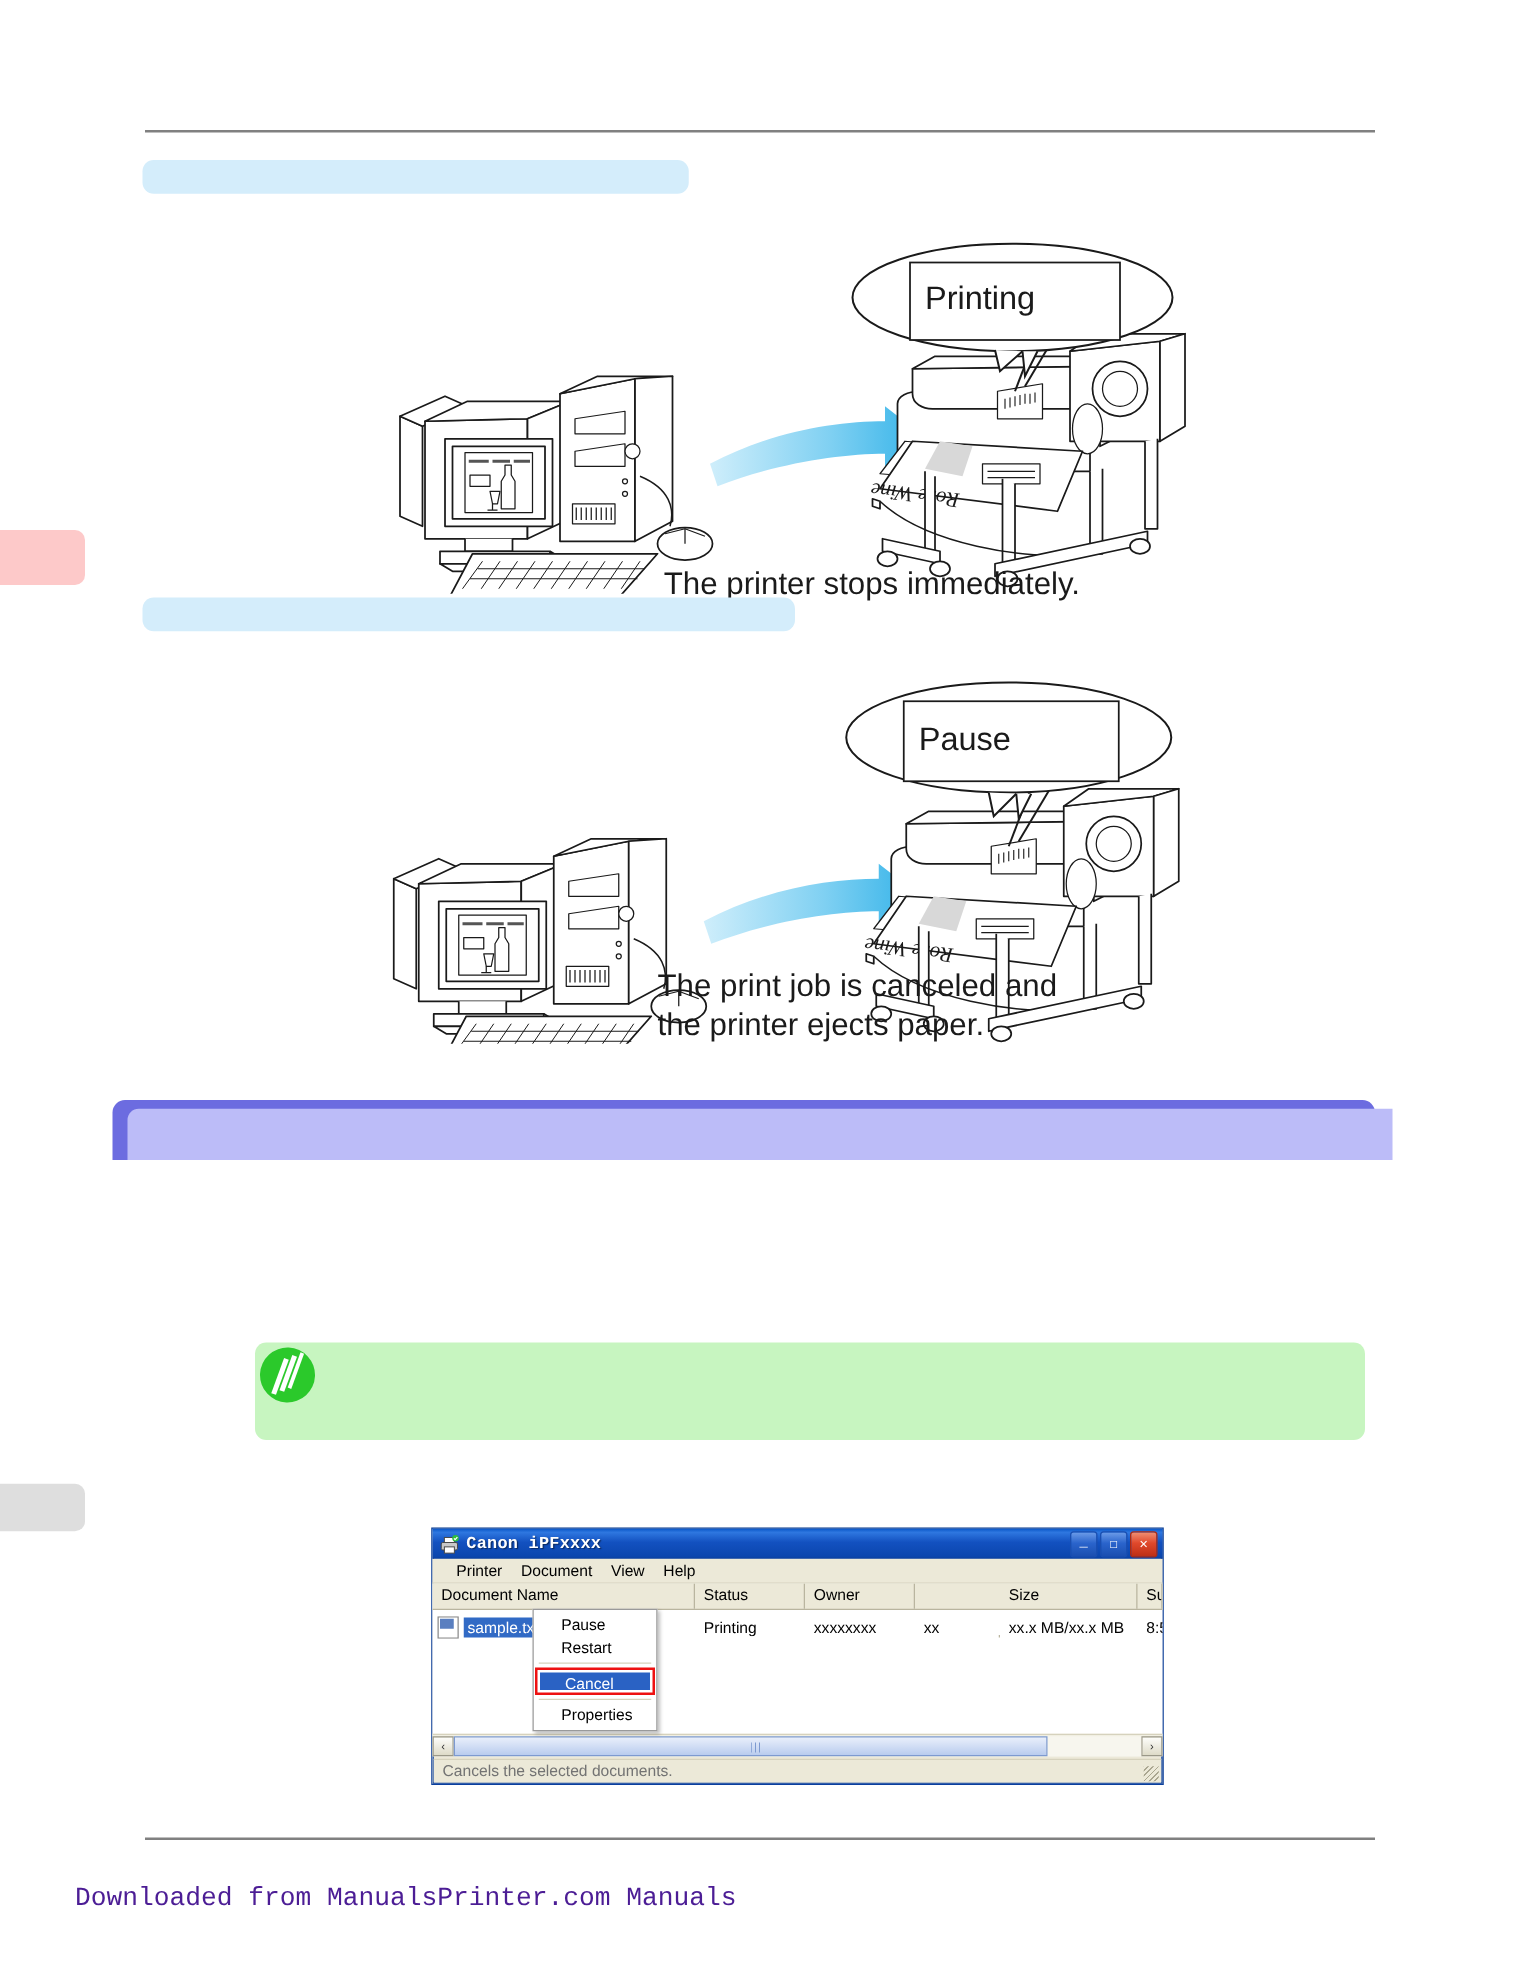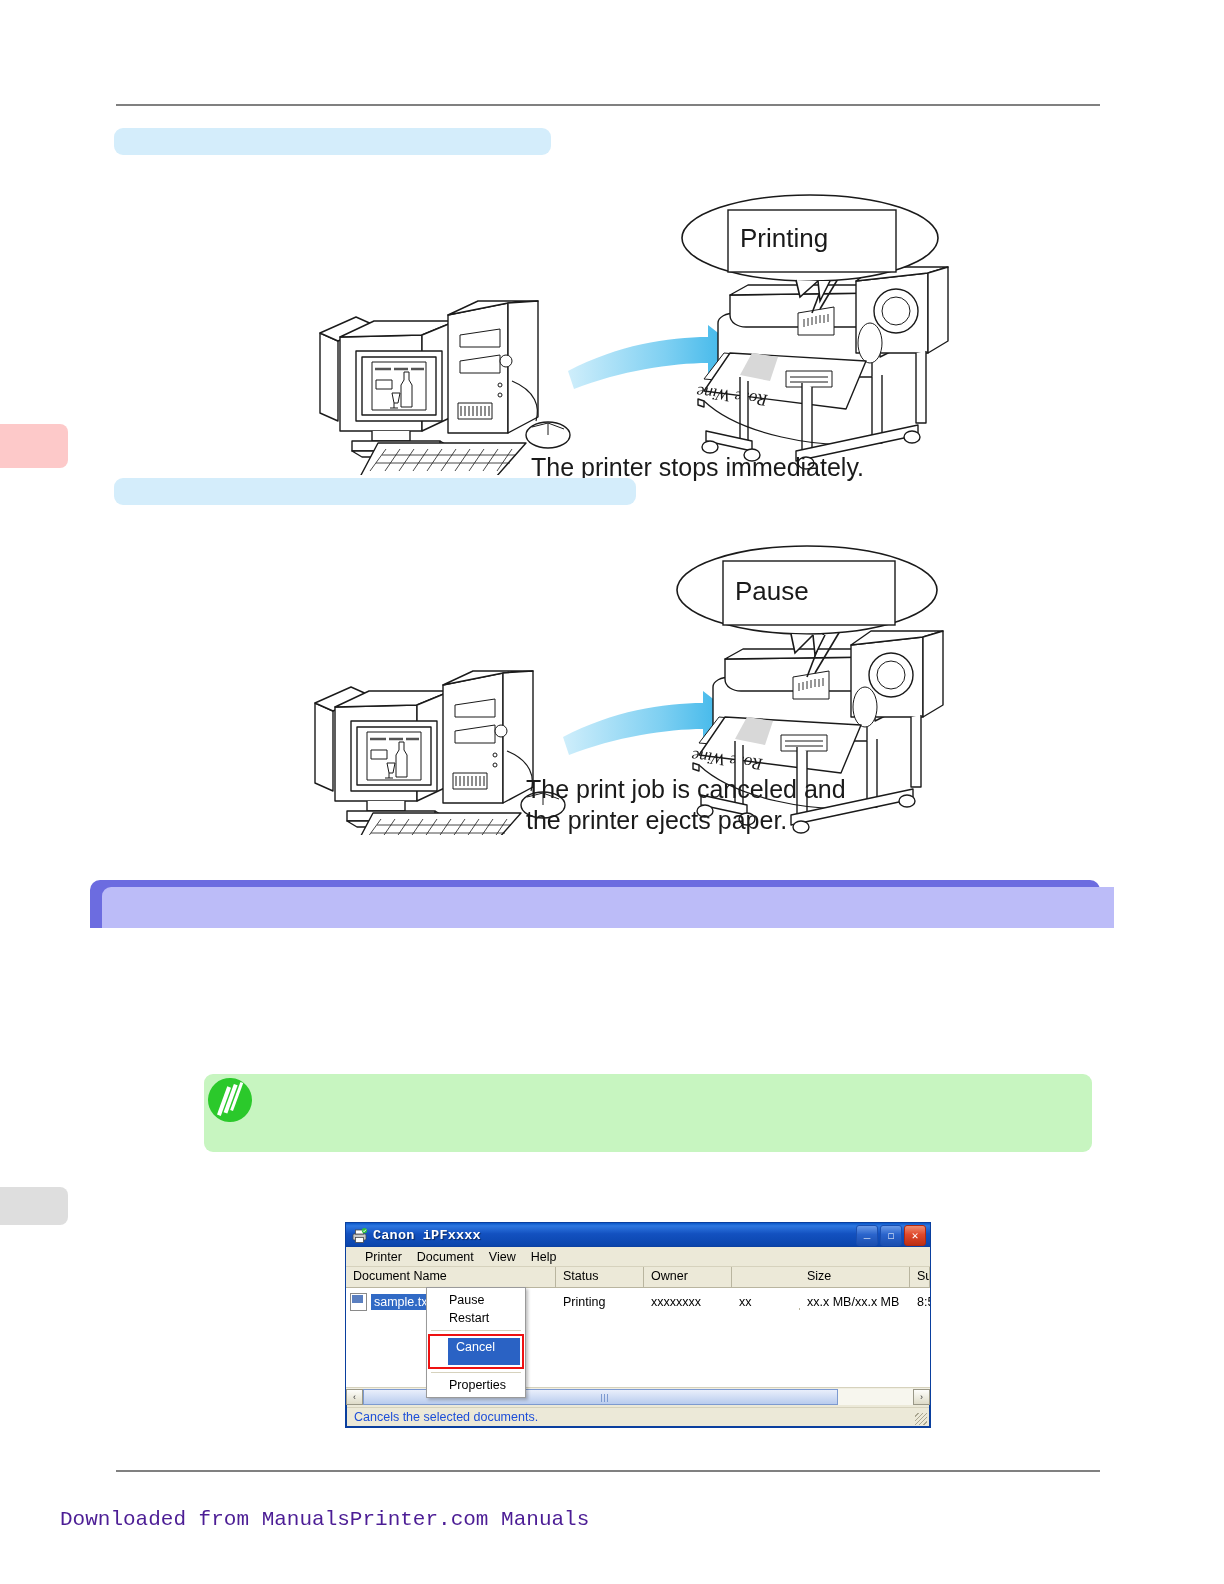--- a/index.html
+++ b/index.html
@@ -133,21 +133,21 @@
     box-shadow:2px 2px 3px rgba(0,0,0,.25);
     font-size:12.5px;color:#000;padding:3px 0;z-index:10;
   }
   .ctx-item{height:18px;line-height:18px;padding-left:22px;white-space:nowrap;}
   .ctx-sep{height:1px;background:#d6d2bd;margin:3px 4px;}
   .ctx-cancel-wrap{
     position:relative;margin:2px 1px;padding:2px;
     border:2px solid #ee1111;
   }
   .ctx-cancel{
-    background:#2a62c4;color:#ffffff;height:27px;line-height:18px;padding-left:8px;margin-left:16px;
+    background:#2a62c4;color:#ffffff;height:14px;line-height:18px;padding-left:20px;
   }
 
   
   .xp-hscroll{
     position:absolute;left:0;bottom:0;width:100%;height:17px;background:#f1efe2;
     border-top:1px solid #d6d2bd;display:flex;align-items:center;
   }
   .hs-arrow{
     width:17px;height:16px;background:linear-gradient(180deg,#fdfdfa,#dedbc8);
     border:1px solid #9a9888;box-sizing:border-box;display:flex;align-items:center;justify-content:center;
@@ -156,21 +156,21 @@
   .hs-track{flex:1;height:16px;background:#f7f6ee;position:relative;}
   .hs-thumb{
     position:absolute;left:0;top:0;height:16px;width:475px;
     background:linear-gradient(180deg,#e9effb,#b9ccee);
     border:1px solid #7d9ad0;box-sizing:border-box;
   }
   .hs-grip{position:absolute;left:50%;top:4px;width:8px;height:8px;
     background:repeating-linear-gradient(90deg,#7d9ad0 0 1px,transparent 1px 3px);}
   .xp-statusbar{
     position:absolute;left:1px;right:1px;bottom:1px;height:19px;background:#ece9d8;
-    font-size:12.5px;color:#1d4ed8;padding-left:7px;box-sizing:border-box;line-height:19px;
+    font-size:12.5px;color:#737373;padding-left:7px;box-sizing:border-box;line-height:19px;
     border-top:1px solid #d6d2bd;
   }
   .xp-grip{position:absolute;right:3px;bottom:2px;width:12px;height:12px;
     background:
       repeating-linear-gradient(135deg,transparent 0 2px,#aaa690 2px 3px);}
 
   
   .footer{
     position:absolute;left:60px;top:1508px;
     font-family:Liberation Mono, monospace;font-size:21px;color:#4c1d95;

